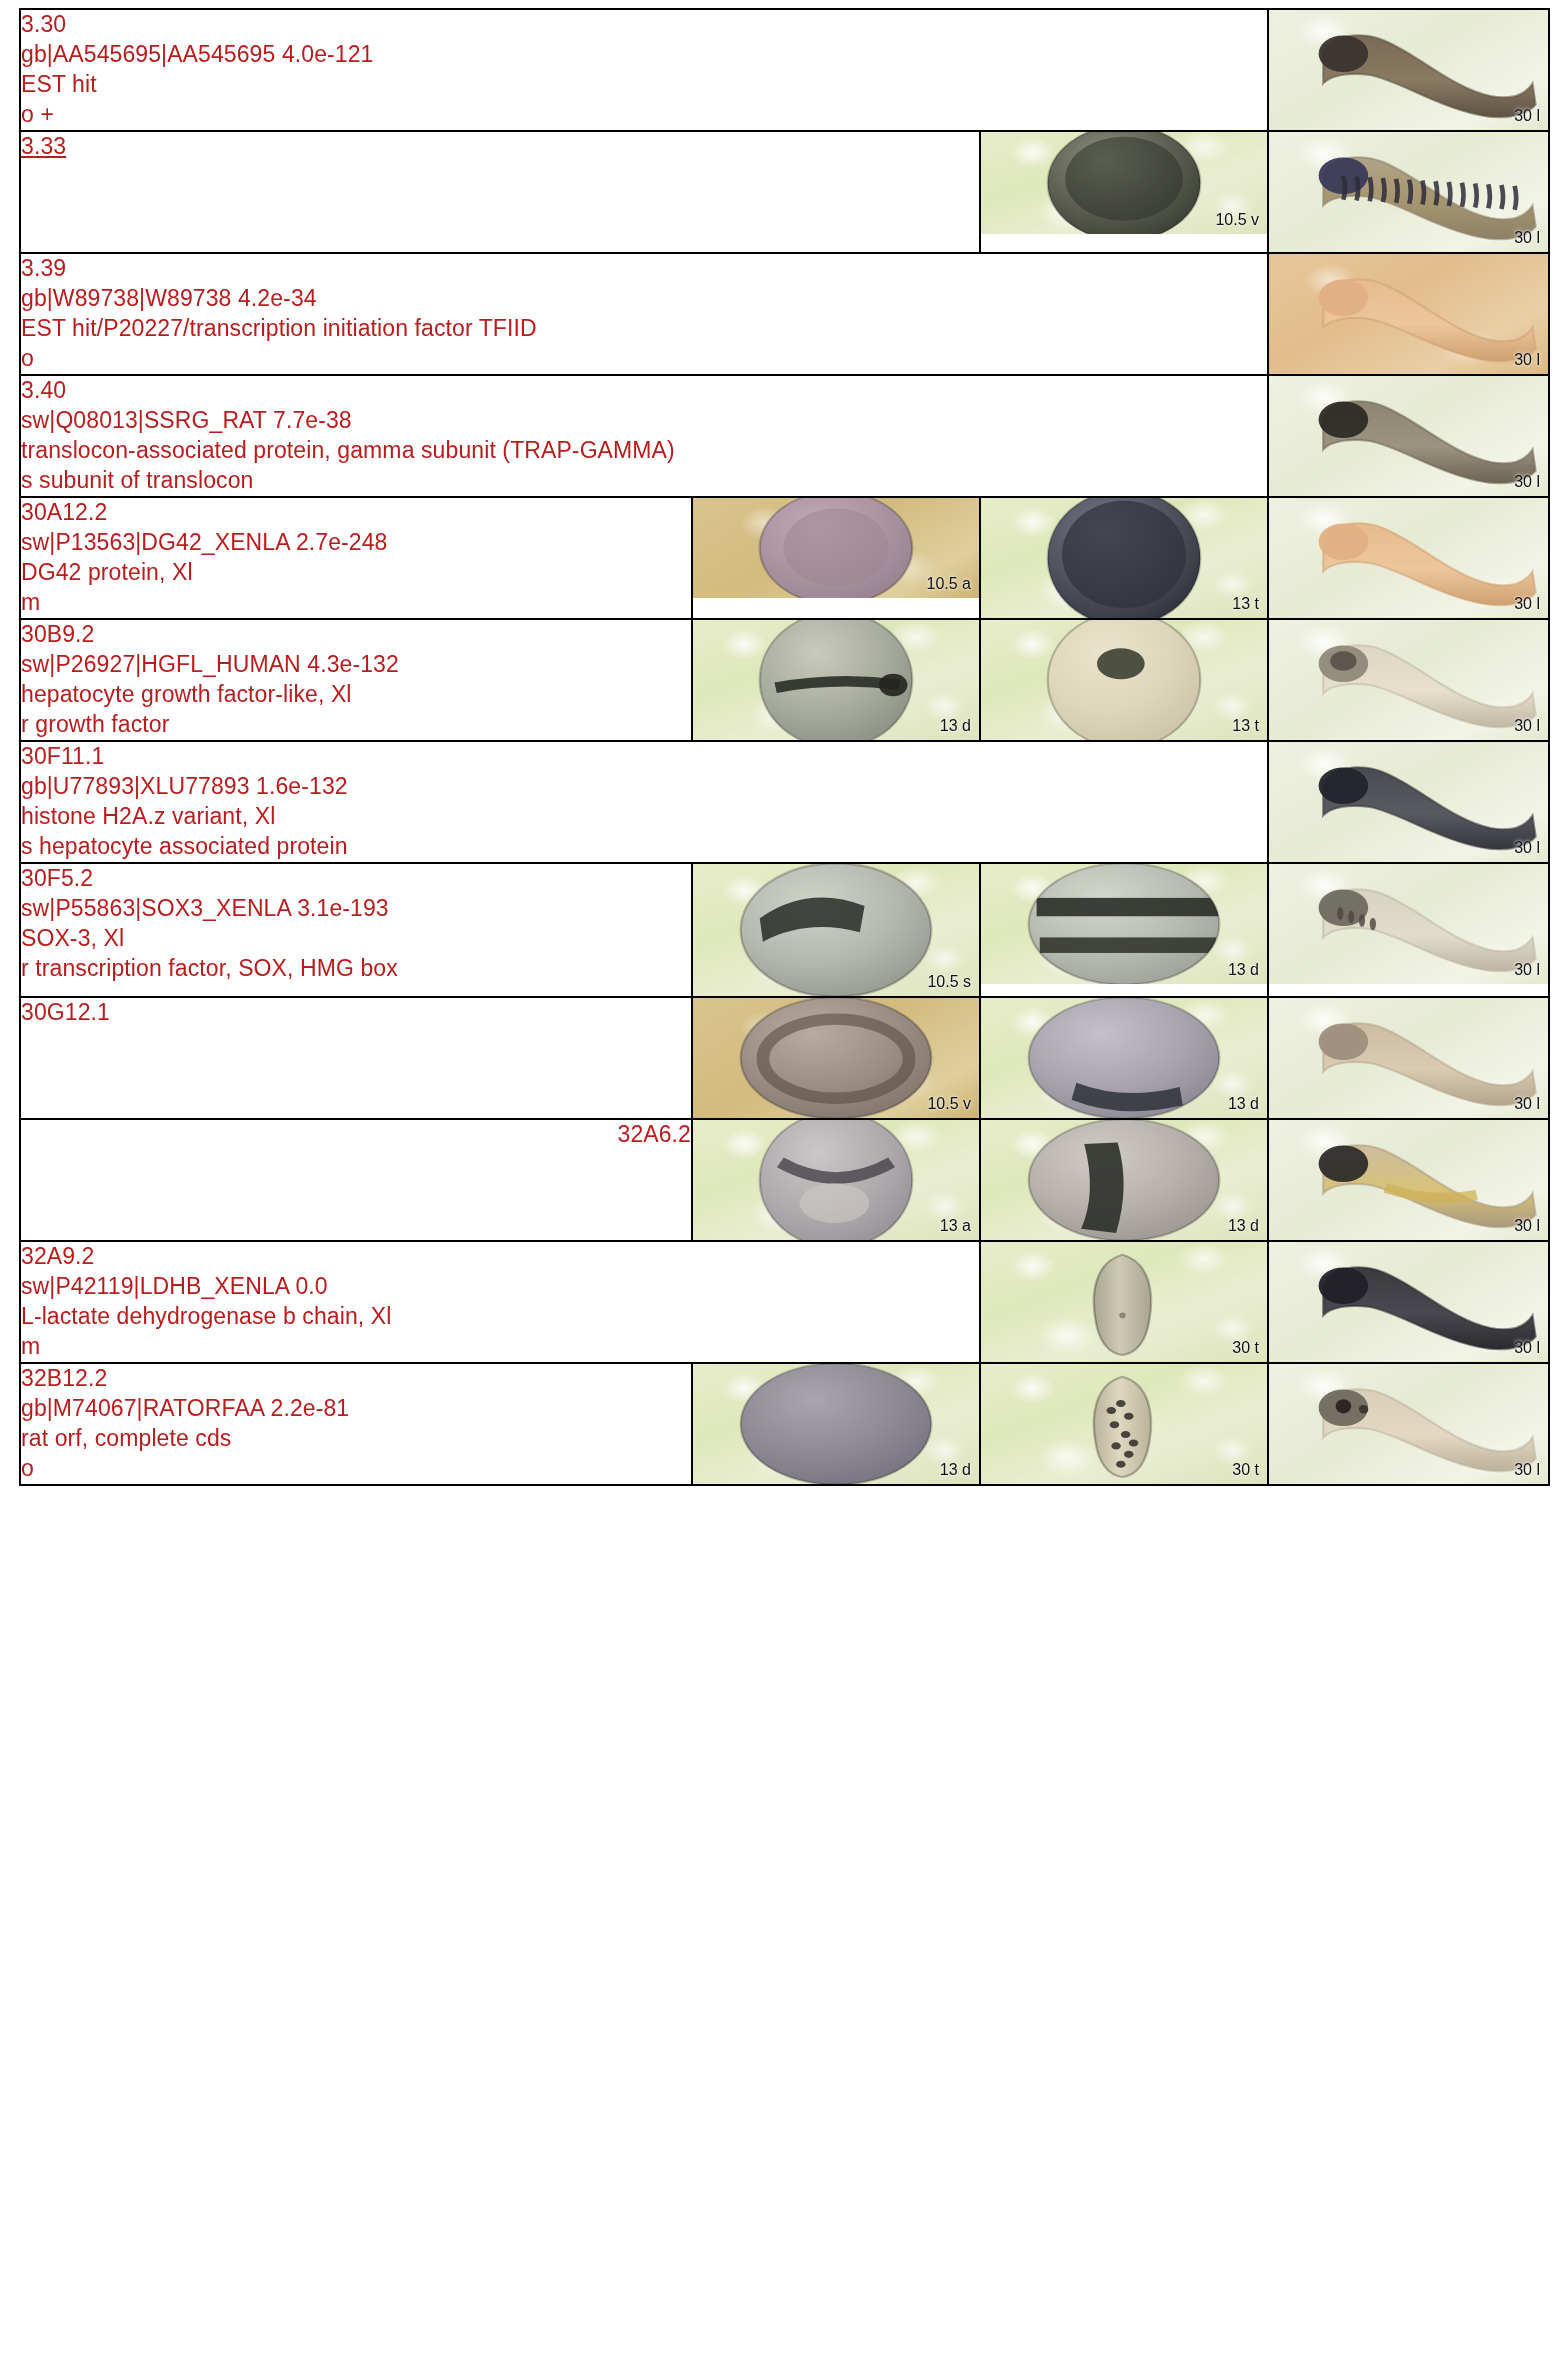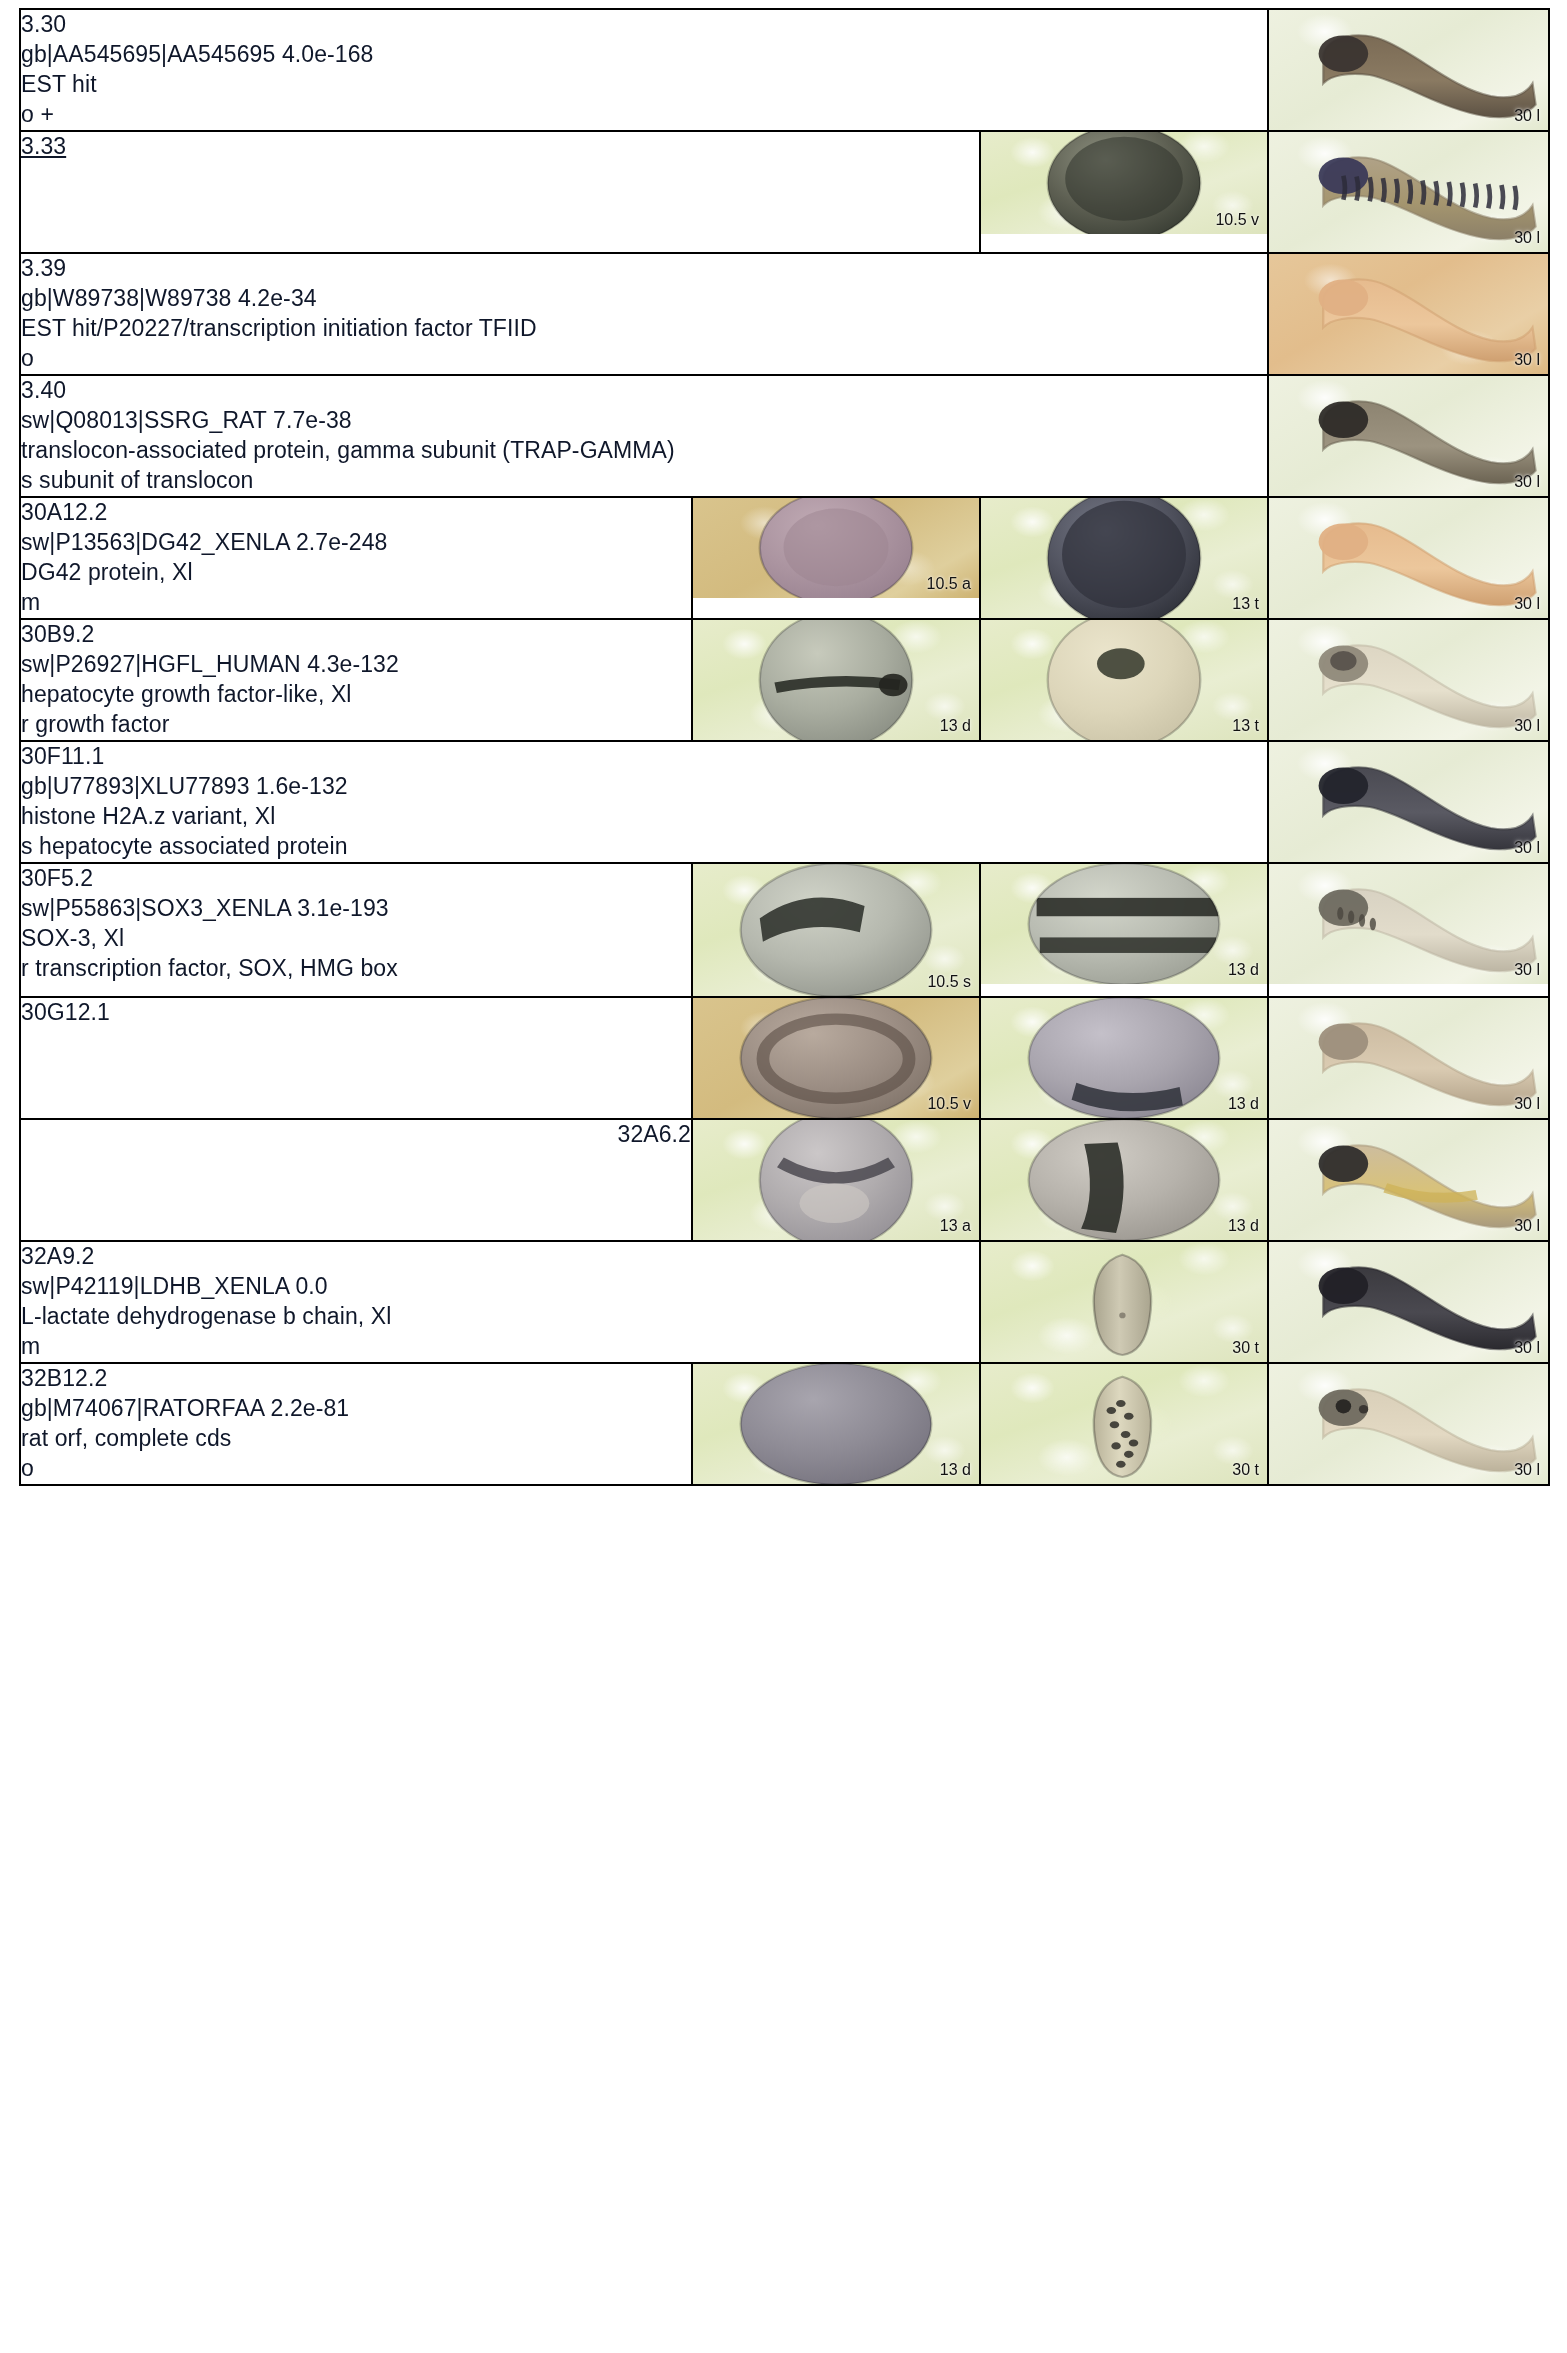--- a/index.html
+++ b/index.html
@@ -24,21 +24,21 @@
   table.grid td{
     border:2.4px solid #000;
     padding:0;
     vertical-align:top;
     background:#fff;
   }
   .txtcell{
     padding:9.6px 8px 8px 11.2px;
     font-size:23px;
     line-height:1.30;
-    color:#0f172a;
+    color:#b91c1c;
     letter-spacing:0.1px;
   }
   .txtcell .ln{white-space:nowrap;}
   
   .imgcell{position:relative;padding:0;overflow:hidden;}
   .photo{
     position:relative;
     width:100%;
     height:100%;
     overflow:hidden;
@@ -90,21 +90,21 @@
     <colgroup>
       <col style="width:672px">
       <col style="width:288px">
       <col style="width:288px">
       <col style="width:281px">
     </colgroup>
     <tbody id="rows-body">
         <tr>
           <td colspan="3" class="txtcell">
             <div class="ln">3.30</div>
-            <div class="ln">gb|AA545695|AA545695  4.0e-168</div>
+            <div class="ln">gb|AA545695|AA545695  4.0e-121</div>
             <div class="ln">EST hit</div>
             <div class="ln">o +</div>
           </td>
           <td class="imgcell">
             <div class="photo bg-pale" style="height:120px">
   <svg viewBox="0 0 360 170" preserveAspectRatio="none" style="position:absolute;inset:0;width:100%;height:100%;z-index:3">
     <defs>
       <linearGradient id="g-dark-head-tail" x1="0" y1="0" x2="0" y2="1">
         <stop offset="0%" stop-color="#7b6b55"></stop>
         <stop offset="55%" stop-color="#8a7a62"></stop>

